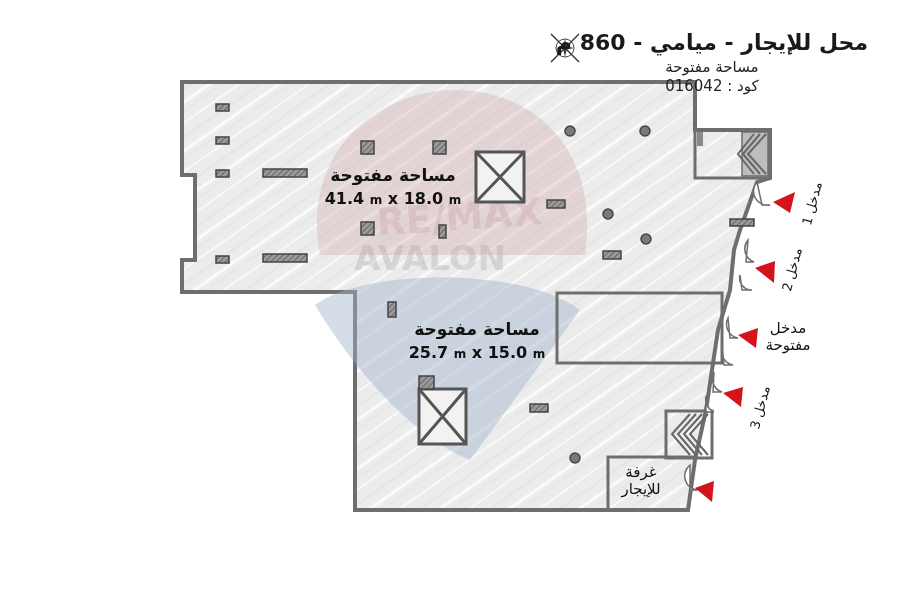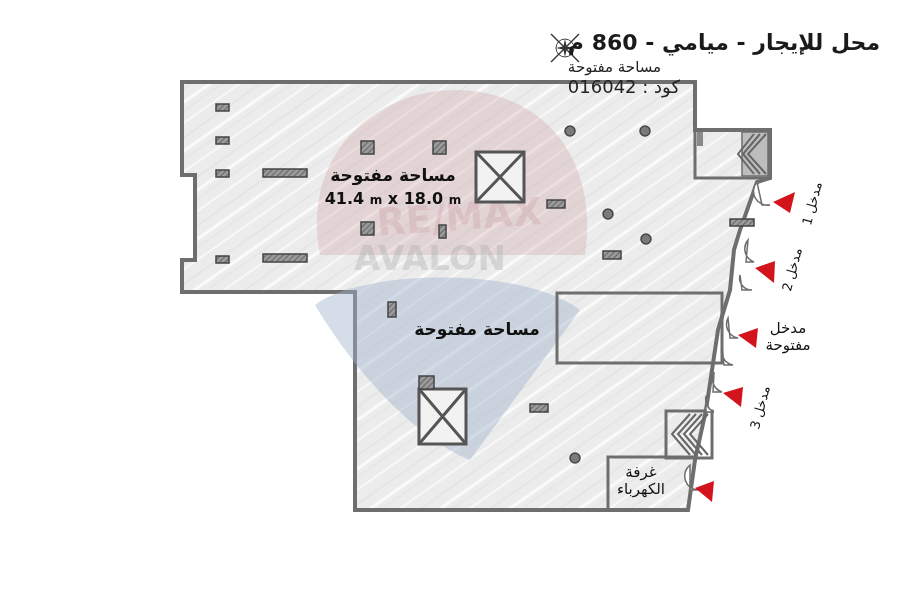--- a/index.html
+++ b/index.html
@@ -1,21 +1,21 @@
 <!DOCTYPE html>
 <html><head>
 <meta charset="utf-8">
 <style>
   * { box-sizing: border-box; margin: 0; padding: 0; }
   html, body { width: 900px; height: 599px; background: #ffffff; overflow: hidden; }
   body { position: relative; font-family: "DejaVu Sans", sans-serif; }
-  .header { position: absolute; right: 20px; top: 28px; text-align: left; direction: rtl; color: #1a1a1a; margin-left: 44px; }
+  .header { position: absolute; right: 32px; top: 28px; text-align: center; direction: rtl; color: #1a1a1a; margin-left: 44px; }
   .title { font-size: 22px; font-weight: bold; line-height: 30px; white-space: nowrap; }
   .subtitle { font-size: 15px; line-height: 19px; color: #222; }
-  .code { font-size: 18px; line-height: 19px; color: #222; }
+  .code { font-size: 15px; line-height: 19px; color: #222; }
   .compass { position: absolute; left: 547px; top: 30px; width: 36px; height: 36px; }
   svg.plan { position: absolute; left: 0; top: 0; width: 900px; height: 599px; }
   .label { position: absolute; text-align: center; color: #111; white-space: nowrap; }
   .area-title { font-size: 17px; font-weight: bold; direction: rtl; }
   .area-dims { font-size: 16px; font-weight: bold; }
   .area-dims .unit { font-size: 12px; font-weight: bold; }
   .entry { position: absolute; font-size: 13px; color: #111; direction: rtl; white-space: nowrap; }
   .small-label { font-size: 15px; line-height: 17px; color: #111; direction: rtl; text-align: center; }
 </style>
 </head>
@@ -131,25 +131,32 @@
     <span>41.4</span>
     <span class="unit">m</span>
     <span>x</span>
     <span>18.0</span>
     <span class="unit">m</span>
   </div>
 </div>
 
 <div class="label" style="left:402px; top:319px; width:150px;">
   <div class="area-title">مساحة مفتوحة</div>
+  <div class="area-dims" style="margin-top:4px;">
+    <span>25.7</span>
+    <span class="unit">m</span>
+    <span>x</span>
+    <span>15.0</span>
+    <span class="unit">m</span>
+  </div>
 </div>
 
 <div class="label small-label" style="left:612px; top:464px; width:58px;">
   <div>غرفة</div>
-  <div>الكهرباء</div>
+  <div>للإيجار</div>
 </div>
 
 <div class="entry" style="left:790px; top:196px; transform:rotate(-75deg); transform-origin:center;">مدخل 1</div>
 <div class="entry" style="left:770px; top:262px; transform:rotate(-75deg); transform-origin:center;">مدخل 2</div>
 <div class="entry small-label" style="left:758px; top:320px; width:60px;">
   <div>مدخل</div>
   <div>مفتوحة</div>
 </div>
 <div class="entry" style="left:738px; top:400px; transform:rotate(-75deg); transform-origin:center;">مدخل 3</div>
 

